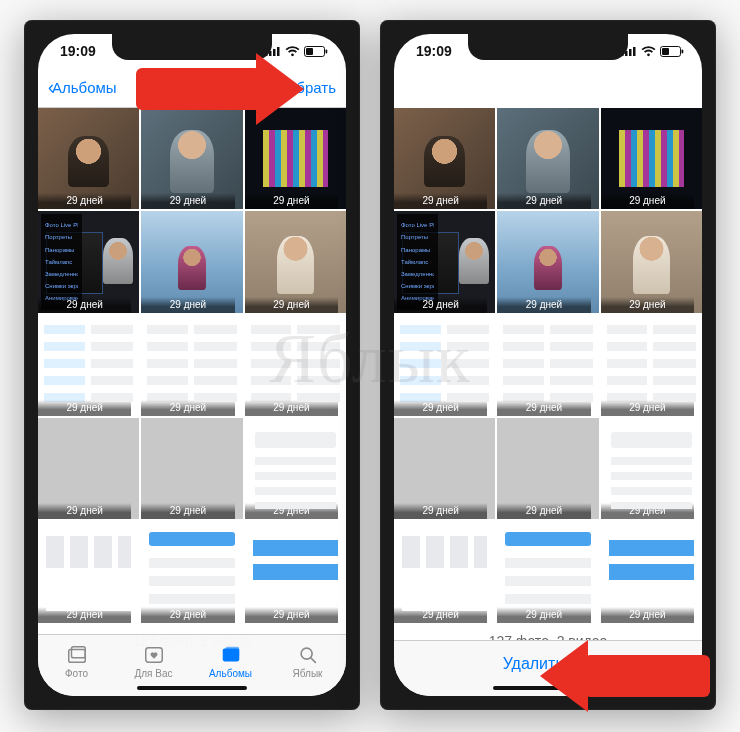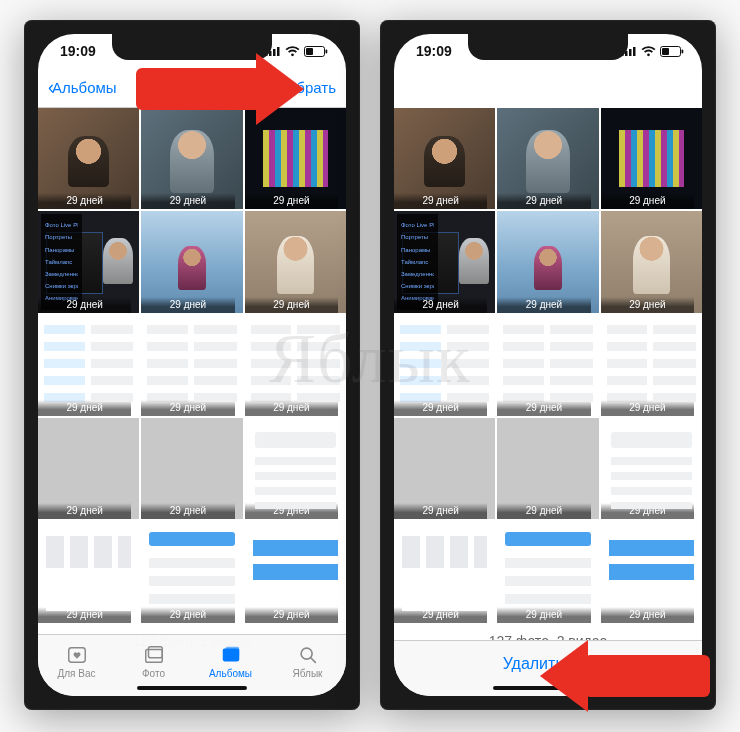--- a/index.html
+++ b/index.html
@@ -336,31 +336,31 @@
           <div class="thumb tItunesC">
               <div class="badge">29 дней</div>
             </div>
         </div>
         <div class="summary">127 фото, 2 видео</div>
       </div>
 
       <div class="tabbar">
         <div class="tab">
           <svg viewBox="0 0 24 24">
+              <rect x="3" y="6" width="18" height="14" rx="2" fill="none" stroke="currentColor" stroke-width="1.6"></rect>
+              <rect x="6" y="3" width="15" height="12" rx="2" fill="none" stroke="currentColor" stroke-width="1.6"></rect>
+            </svg>
+          <span>Фото</span>
+        </div>
+        <div class="tab">
+          <svg viewBox="0 0 24 24">
               <rect x="3" y="4" width="18" height="16" rx="3" fill="none" stroke="currentColor" stroke-width="1.6"></rect>
               <path d="M12 16l-3.2-3.2a2.1 2.1 0 013-3l.2.2.2-.2a2.1 2.1 0 013 3L12 16z" fill="currentColor"></path>
             </svg>
           <span>Для Вас</span>
-        </div>
-        <div class="tab">
-          <svg viewBox="0 0 24 24">
-              <rect x="3" y="6" width="18" height="14" rx="2" fill="none" stroke="currentColor" stroke-width="1.6"></rect>
-              <rect x="6" y="3" width="15" height="12" rx="2" fill="none" stroke="currentColor" stroke-width="1.6"></rect>
-            </svg>
-          <span>Фото</span>
         </div>
         <div class="tab active">
           <svg viewBox="0 0 24 24">
               <rect x="3" y="5" width="18" height="14" rx="2" fill="currentColor"></rect>
               <rect x="6" y="3" width="15" height="12" rx="2" fill="currentColor" opacity="0.55"></rect>
             </svg>
           <span>Альбомы</span>
         </div>
         <div class="tab">
           <svg viewBox="0 0 24 24">

